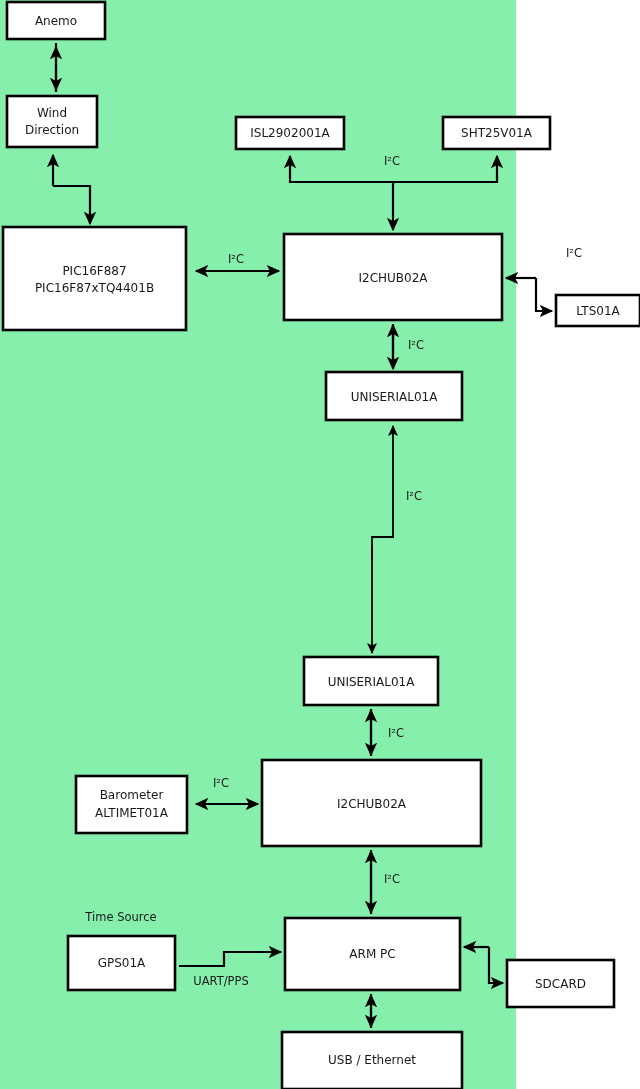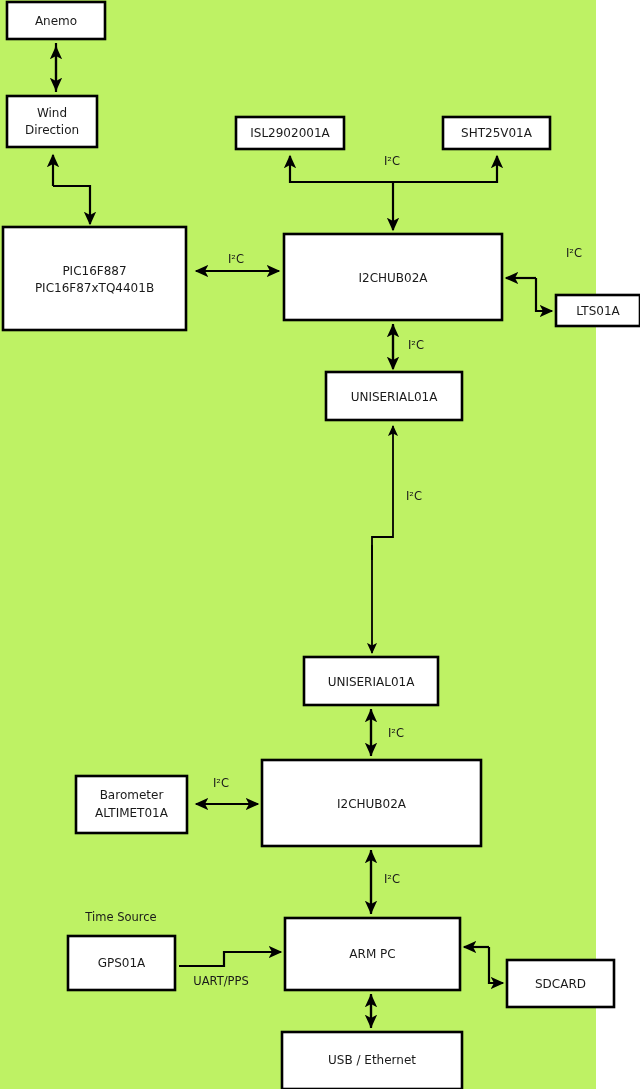--- a/index.html
+++ b/index.html
@@ -8,23 +8,23 @@
     background: #ffffff;
   }
   body {
     width: 640px;
     height: 1089px;
     font-family: "DejaVu Sans", sans-serif;
     overflow: hidden;
   }
   #diagram-root {
     position: relative;
-    width: 596px;
+    width: 516px;
     height: 1089px;
-    background: #bef264;
+    background: #86efac;
   }
   svg#diagram-svg {
     position: absolute;
     top: 0;
     left: 0;
     width: 640px;
     height: 1089px;
     display: block;
   }
   .node-rect {

